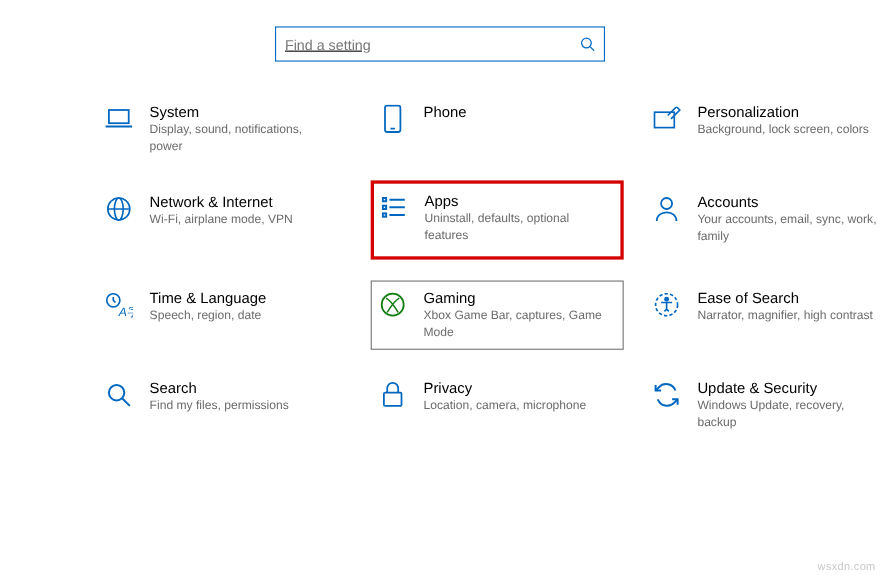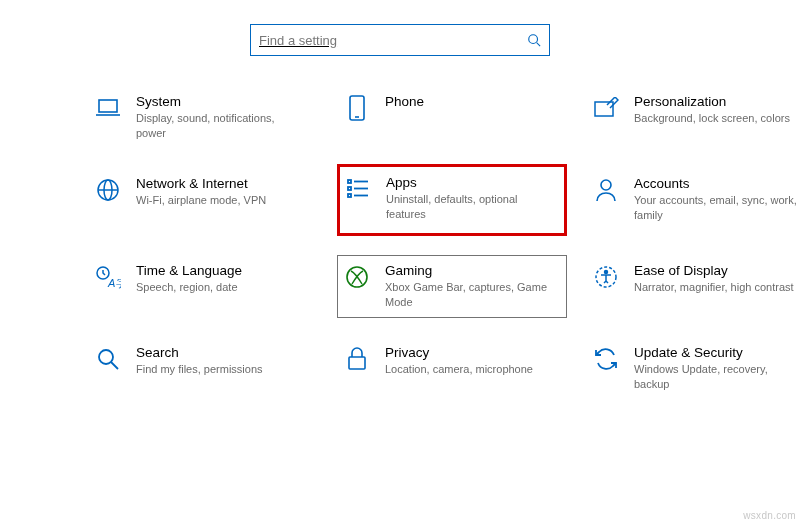--- a/index.html
+++ b/index.html
@@ -223,21 +223,21 @@
 
   <div class="tile">
     <span class="icon-slot">
       <svg width="24" height="24" viewBox="0 0 24 24" fill="none" stroke="currentColor" stroke-width="1.5">
         <circle cx="12" cy="12" r="10" stroke-dasharray="3 2"></circle>
           <circle cx="12" cy="7" r="1.5" fill="currentColor"></circle>
           <path d="M7 10h10M12 10v6M10 18l2-2 2 2"></path>
       </svg>
     </span>
     <div class="tile-text">
-      <div class="title">Ease of Display</div>
+      <div class="title">Ease of Search</div>
       <div class="desc">Narrator, magnifier, high contrast</div>
     </div>
   </div>
 
   <div class="tile">
     <span class="icon-slot">
       <svg width="22" height="22" viewBox="0 0 22 22" fill="none" stroke="currentColor" stroke-width="1.8">
         <circle cx="9" cy="9" r="7"></circle>
           <line x1="14" y1="14" x2="21" y2="21"></line>
       </svg>

